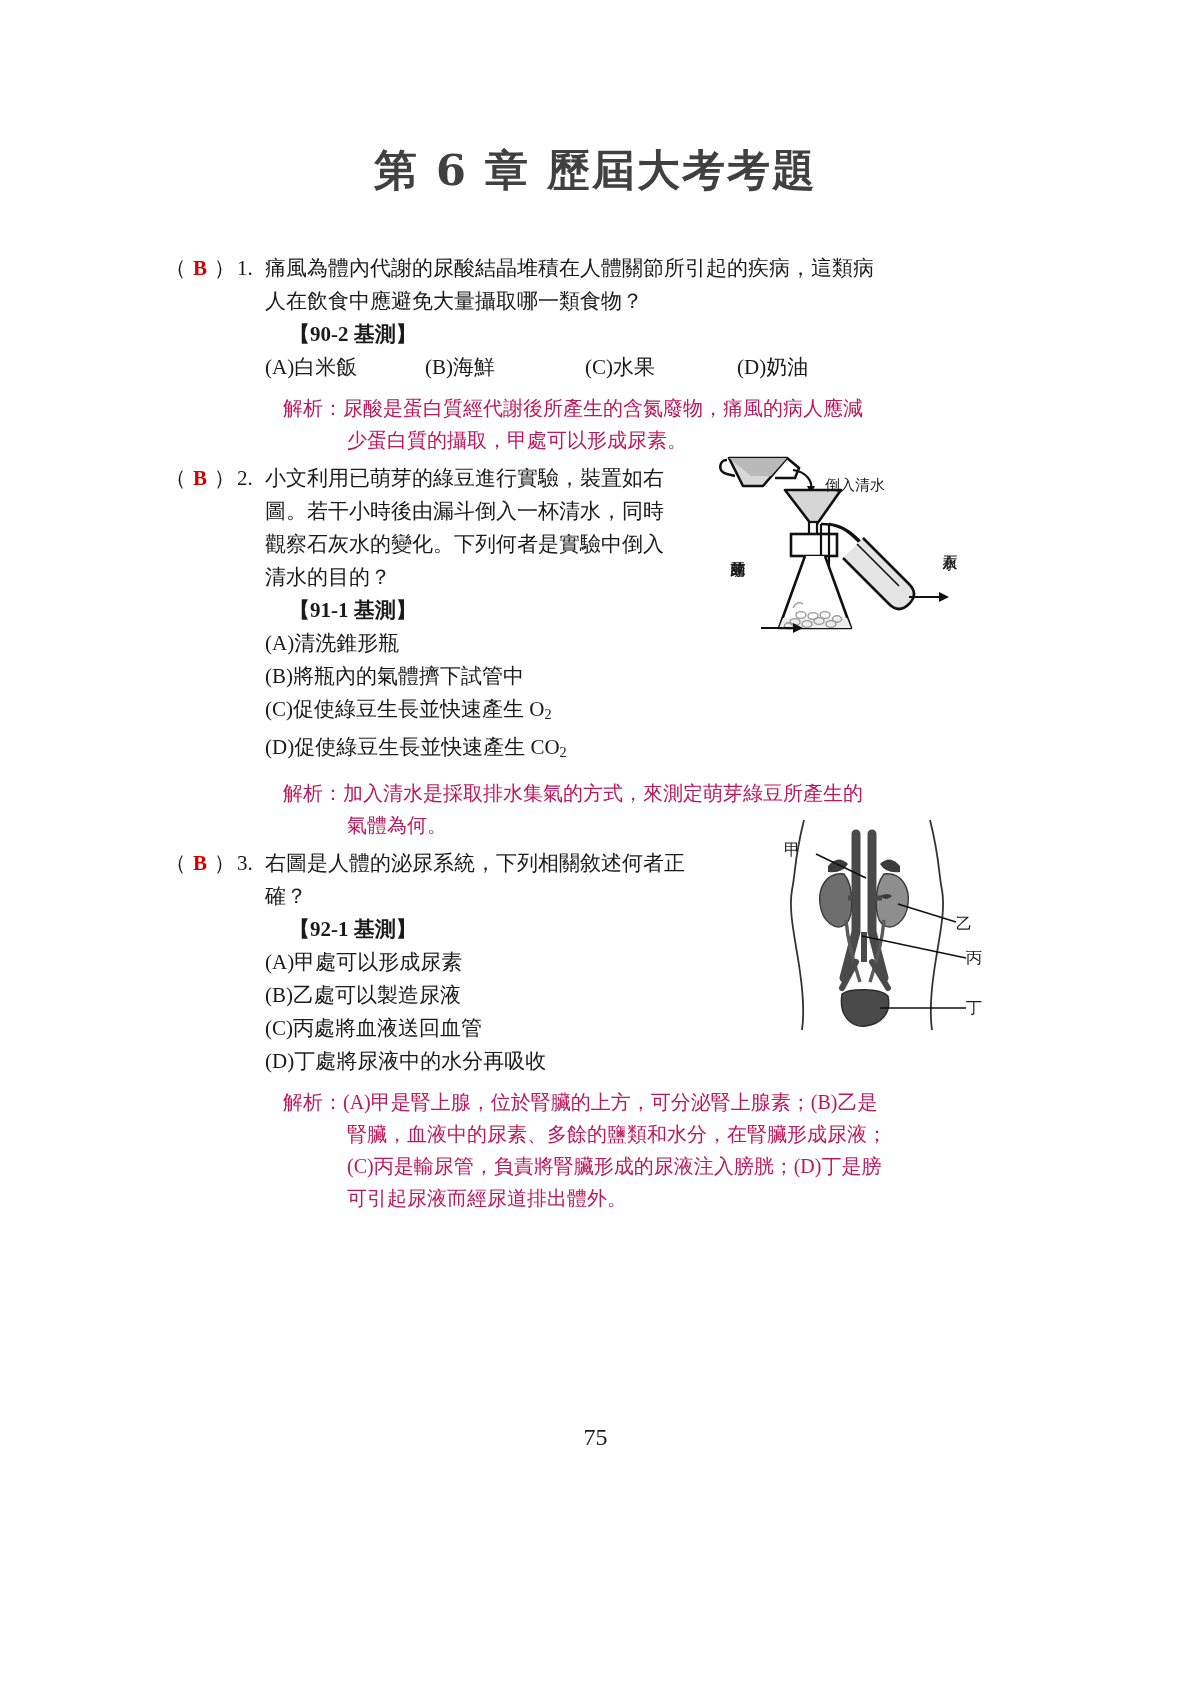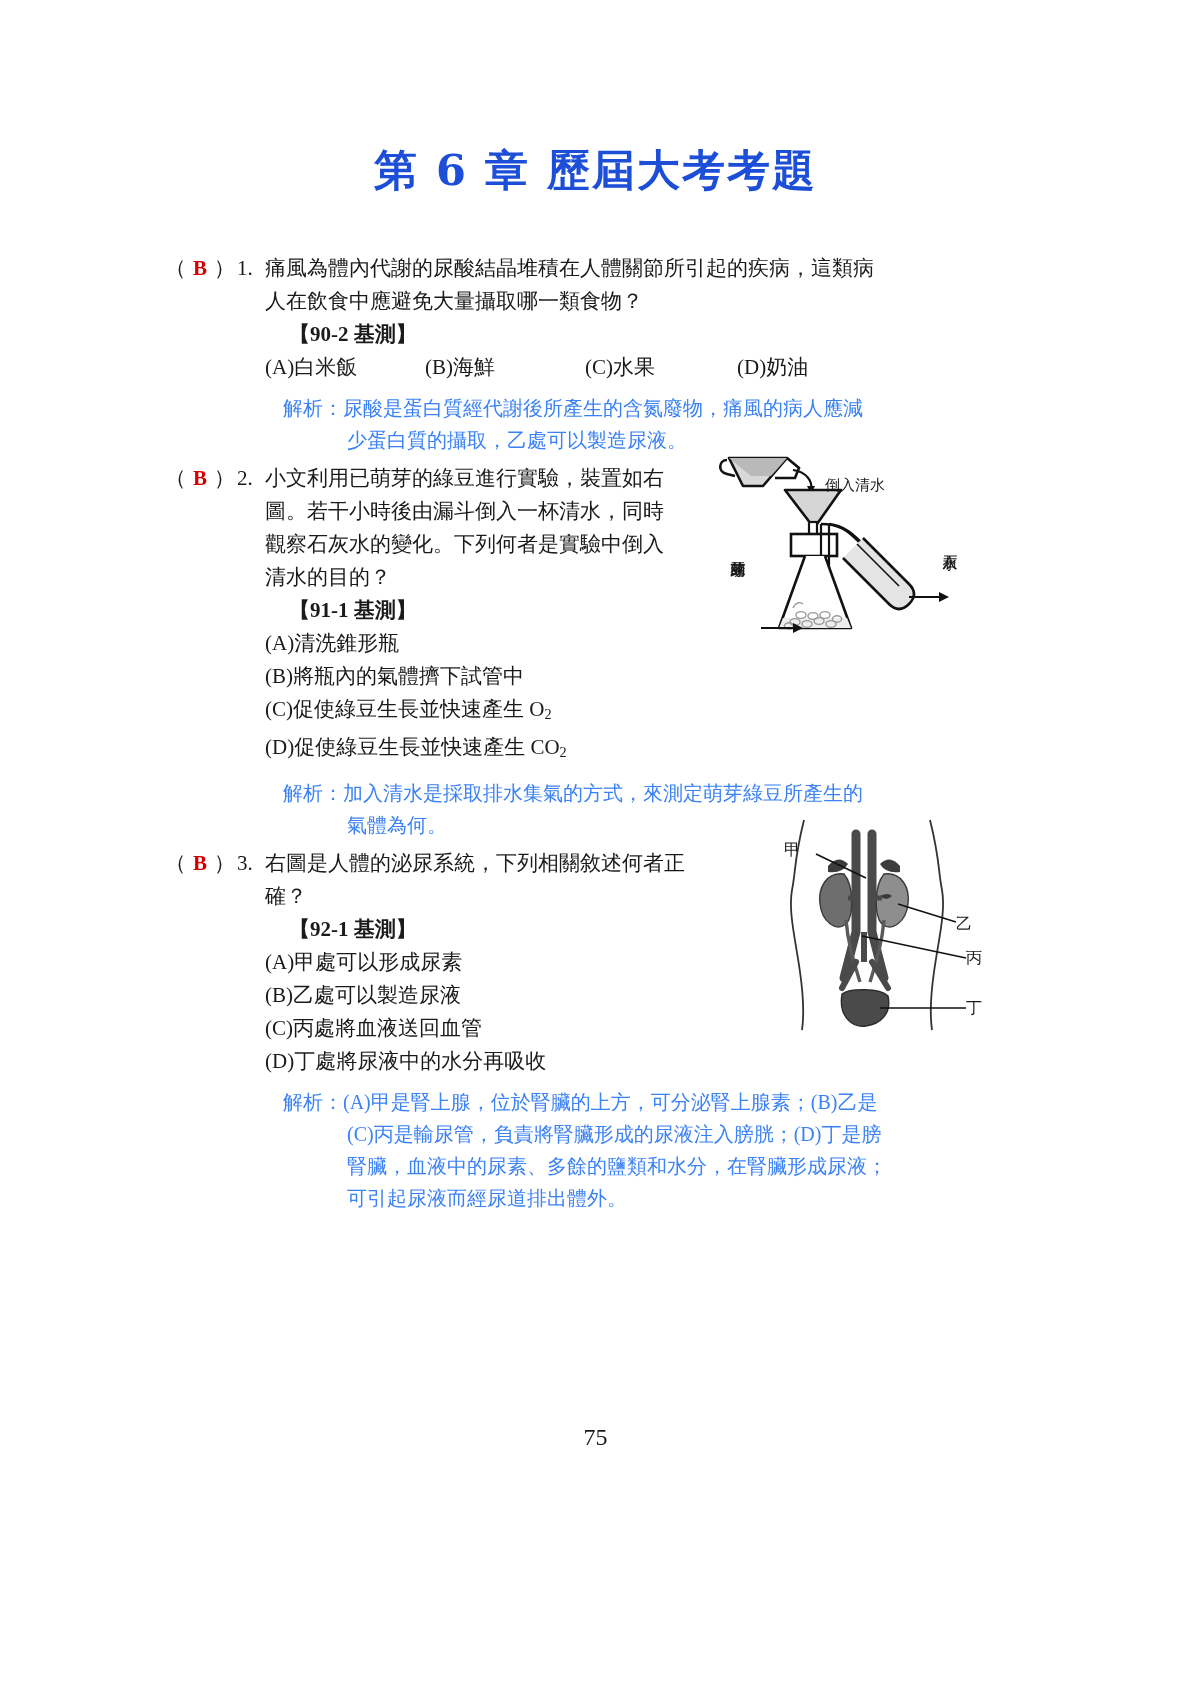--- a/index.html
+++ b/index.html
@@ -23,21 +23,21 @@
   }
 
   
   .chapter-title {
     text-align: center;
     font-size: 43px;
     font-weight: bold;
     letter-spacing: 2px;
     margin: 0;
     padding-top: 142px;
-    color: #1d4ed8;
+    color: #404040;
     font-family: "DejaVu Serif", "Liberation Serif", serif;
   }
 
   
   .content {
     position: relative;
     padding: 0 120px 0 165px;
     margin-top: 52px;
   }
 
@@ -114,21 +114,21 @@
   .opt-w2 { width: 160px; }
   .opt-w3 { width: 152px; }
 
   sub {
     font-size: 0.68em;
     vertical-align: -0.22em;
   }
 
   
   .explain {
-    color: #3b82f6;
+    color: #be185d;
     font-size: 20px;
     line-height: 32px;
     margin: 8px 0 4px 0;
     padding-left: 118px;
   }
   .explain .ex-first {
     display: block;
     text-indent: -64px;
     padding-left: 64px;
   }
@@ -212,21 +212,21 @@
           <span class="q-line opt-inline">
             <span class="opt-w1">(A)白米飯</span>
             <span class="opt-w2">(B)海鮮</span>
             <span class="opt-w3">(C)水果</span>
             <span>(D)奶油</span>
           </span>
         </div>
       </div>
       <div class="explain">
         <span class="ex-first"><span>解析：</span><span>尿酸是蛋白質經代謝後所產生的含氮廢物，痛風的病人應減</span></span>
-        <span class="ex-cont">少蛋白質的攝取，乙處可以製造尿液。</span>
+        <span class="ex-cont">少蛋白質的攝取，甲處可以形成尿素。</span>
       </div>
     </div>
 
     <div class="q-block">
       <div class="q-row">
         <div class="ans-box">（<span class="ans-letter">B</span>）</div>
         <div class="q-num">2.</div>
         <div class="q-body">
           <span class="q-line"><span class="underline-name">小文</span><span id="q2-rest">利用已萌芽的綠豆進行實驗，裝置如右</span></span>
           <span class="q-line">圖。若干小時後由漏斗倒入一杯清水，同時</span>
@@ -258,22 +258,22 @@
             <span class="source-tag">【92-1 基測】</span>
           </span>
           <span class="opt-row">(A)甲處可以形成尿素</span>
           <span class="opt-row">(B)乙處可以製造尿液</span>
           <span class="opt-row">(C)丙處將血液送回血管</span>
           <span class="opt-row">(D)丁處將尿液中的水分再吸收</span>
         </div>
       </div>
       <div class="explain explain-j">
         <span class="ex-first"><span>解析：</span><span>(A)甲是腎上腺，位於腎臟的上方，可分泌腎上腺素；(B)乙是</span></span>
+        <span class="ex-cont">腎臟，血液中的尿素、多餘的鹽類和水分，在腎臟形成尿液；</span>
         <span class="ex-cont">(C)丙是輸尿管，負責將腎臟形成的尿液注入膀胱；(D)丁是膀</span>
-        <span class="ex-cont">腎臟，血液中的尿素、多餘的鹽類和水分，在腎臟形成尿液；</span>
         <span class="ex-cont">可引起尿液而經尿道排出體外。</span>
       </div>
     </div>
 
   </div>
 
   <div class="fig fig-flask">
     <svg viewBox="0 0 240 215" width="240" height="215">
 
       <path d="M14 28 C 6 28, 4 40, 14 42 L 22 44" fill="none" stroke="#111" stroke-width="2.6"></path>

